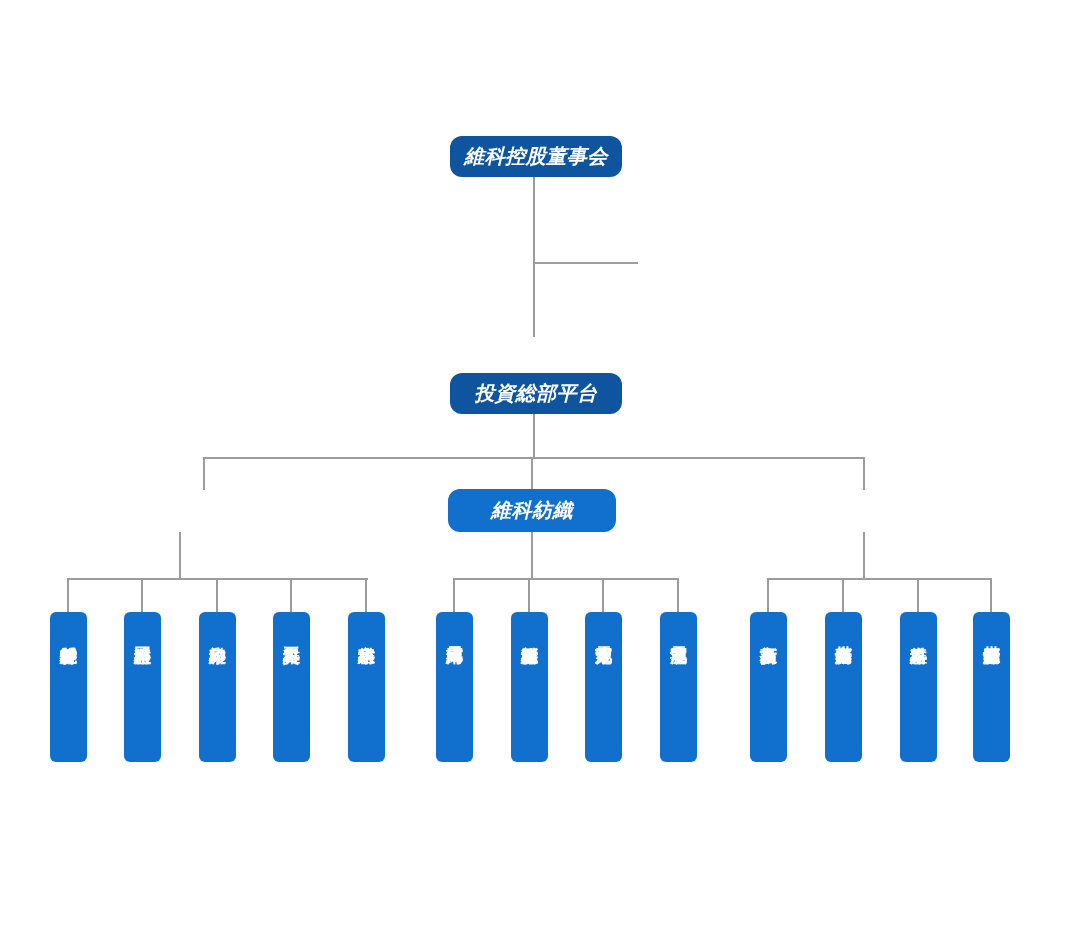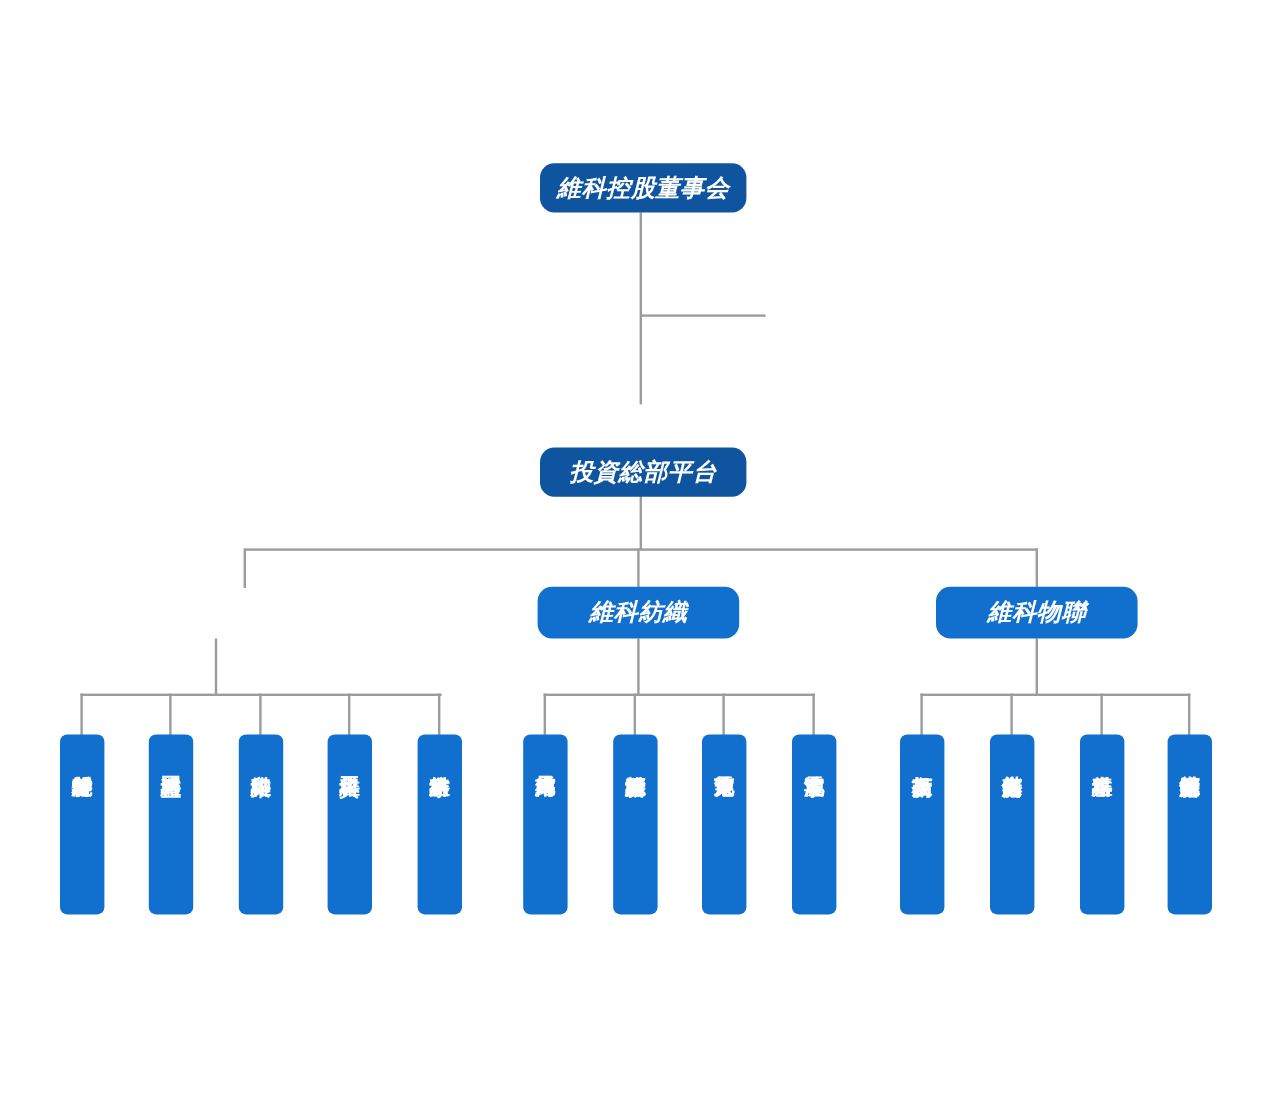--- a/index.html
+++ b/index.html
@@ -68,21 +68,20 @@
   <div class="vline" style="left:990px;top:578px;height:35px;"></div>
 
   <div class="node dark lvl0" style="left:450px;top:136px;width:172px;height:41px;">維科控股董事会</div>
 
 
   <div class="node dark lvl0" style="left:450px;top:336px;width:172px;height:41px;margin-top:37px;">投資総部平台</div>
 
 
   <div class="node lvl1" style="left:448px;top:489px;width:168px;height:43px;">維科紡織</div>
 
-  <div class="node lvl1" style="left:780px;top:489px;width:168px;height:43px;">維科物聯</div>
 
   <div class="node leaf" style="left:50px;">
     <span class="leaf-label">維科製能特材</span>
   </div>
   <div class="node leaf" style="left:124px;">
     <span class="leaf-label">維科盛网</span>
   </div>
   <div class="node leaf" style="left:199px;">
     <span class="leaf-label">維科印染</span>
   </div>

